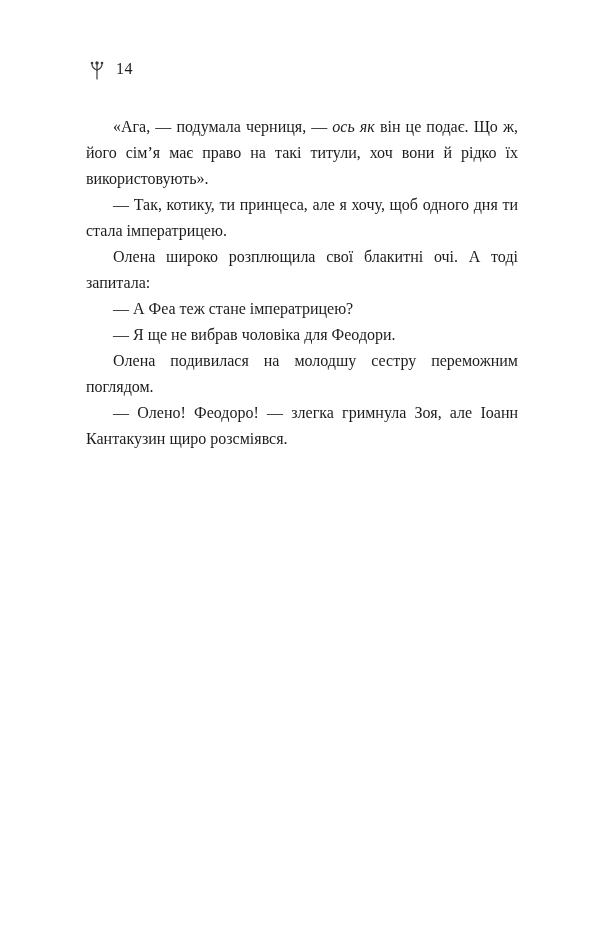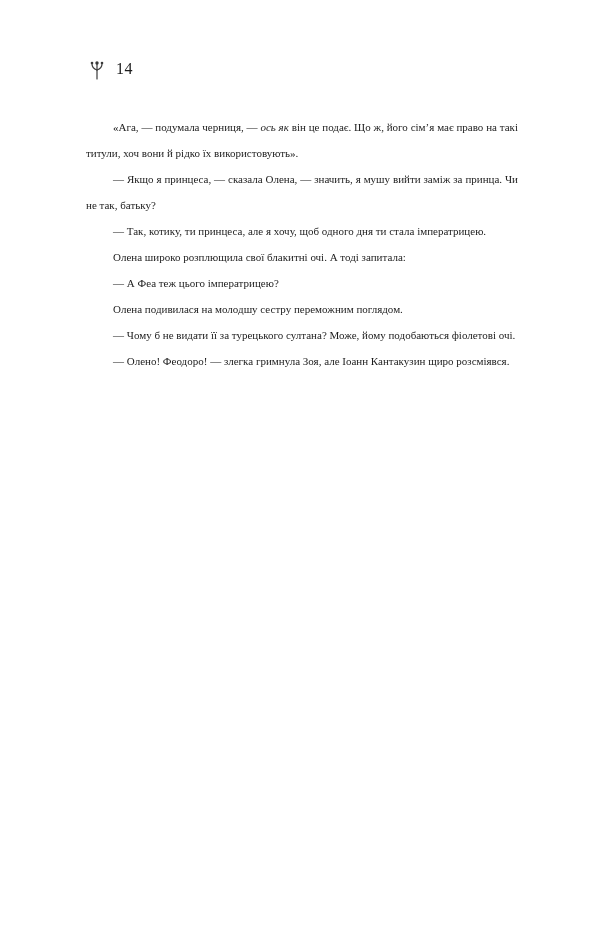--- a/index.html
+++ b/index.html
@@ -37,21 +37,21 @@
   .page-number {
     font-size: 16px;
     color: #1c1c1c;
     letter-spacing: 0.5px;
   }
   .text-block {
     width: 432px;
   }
   .para {
     margin: 0;
-    font-size: 11px;
+    font-size: 16px;
     line-height: 26px;
     text-align: justify;
     text-indent: 27px;
     hyphens: auto;
     -webkit-hyphens: auto;
   }
   .italic {
     font-style: italic;
   }
 </style>
@@ -72,21 +72,20 @@
           <circle cx="3" cy="3" r="1.3"></circle>
           <circle cx="13" cy="3" r="1.3"></circle>
         </g>
       </svg>
     </span>
     <span class="page-number">14</span>
   </div>
 
   <div class="text-block">
       <p class="para"><span class="">«Ага, — подумала черниця, — </span><span class="italic">ось як</span><span class=""> він це подає. Що ж, його сім’я має право на такі титули, хоч вони й рідко їх використовують».</span></p>
-      <p class="para"><span class="">— Якщо я принцеса, — сказала Олена, — значить, я мушу вийти заміж за принца. Чи не так, батьку?</span></p>
       <p class="para"><span class="">— Так, котику, ти принцеса, але я хочу, щоб одного дня ти стала імператрицею.</span></p>
       <p class="para"><span class="">Олена широко розплющила свої блакитні очі. А тоді запитала:</span></p>
-      <p class="para"><span class="">— А Феа теж цього імператрицею?</span></p>
+      <p class="para"><span class="">— А Феа теж стане імператрицею?</span></p>
+      <p class="para"><span class="">— Я ще не вибрав чоловіка для Феодори.</span></p>
       <p class="para"><span class="">Олена подивилася на молодшу сестру переможним поглядом.</span></p>
-      <p class="para"><span class="">— Чому б не видати її за турецького султана? Може, йому подобаються фіолетові очі.</span></p>
       <p class="para"><span class="">— Олено! Феодоро! — злегка гримнула Зоя, але Іоанн Кантакузин щиро розсміявся.</span></p>
     </div>
 </div>
 
 </body></html>

